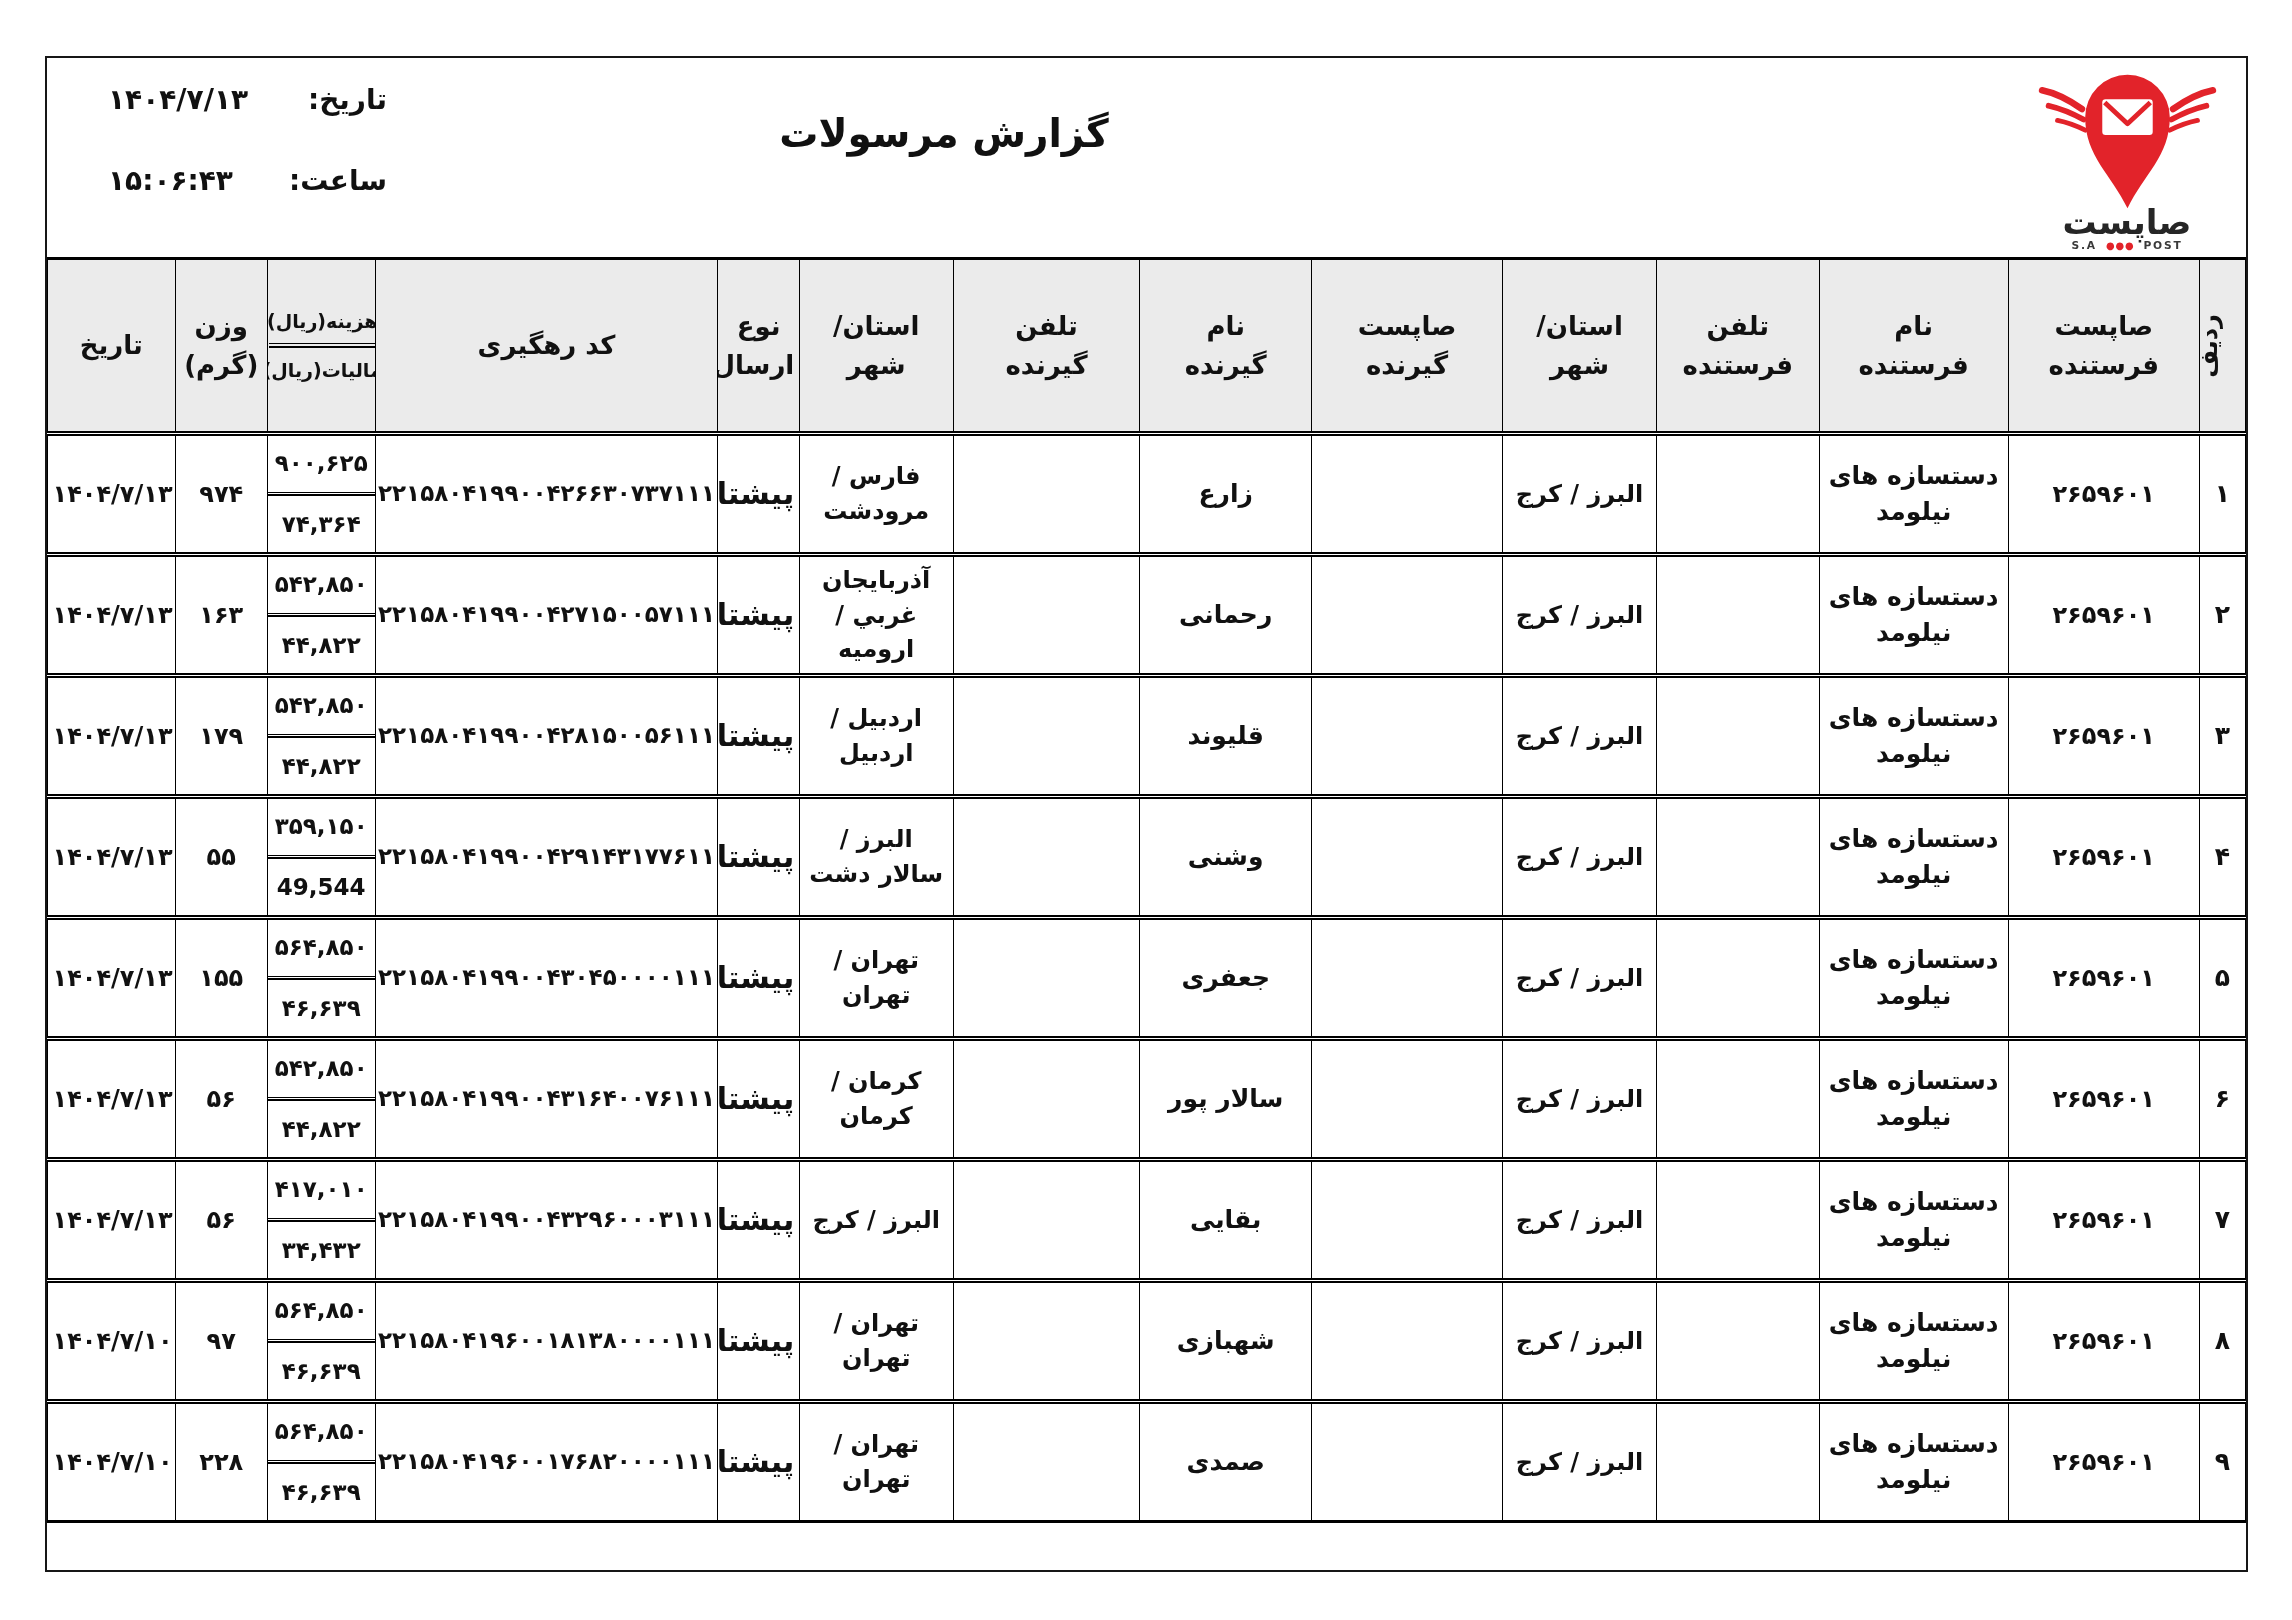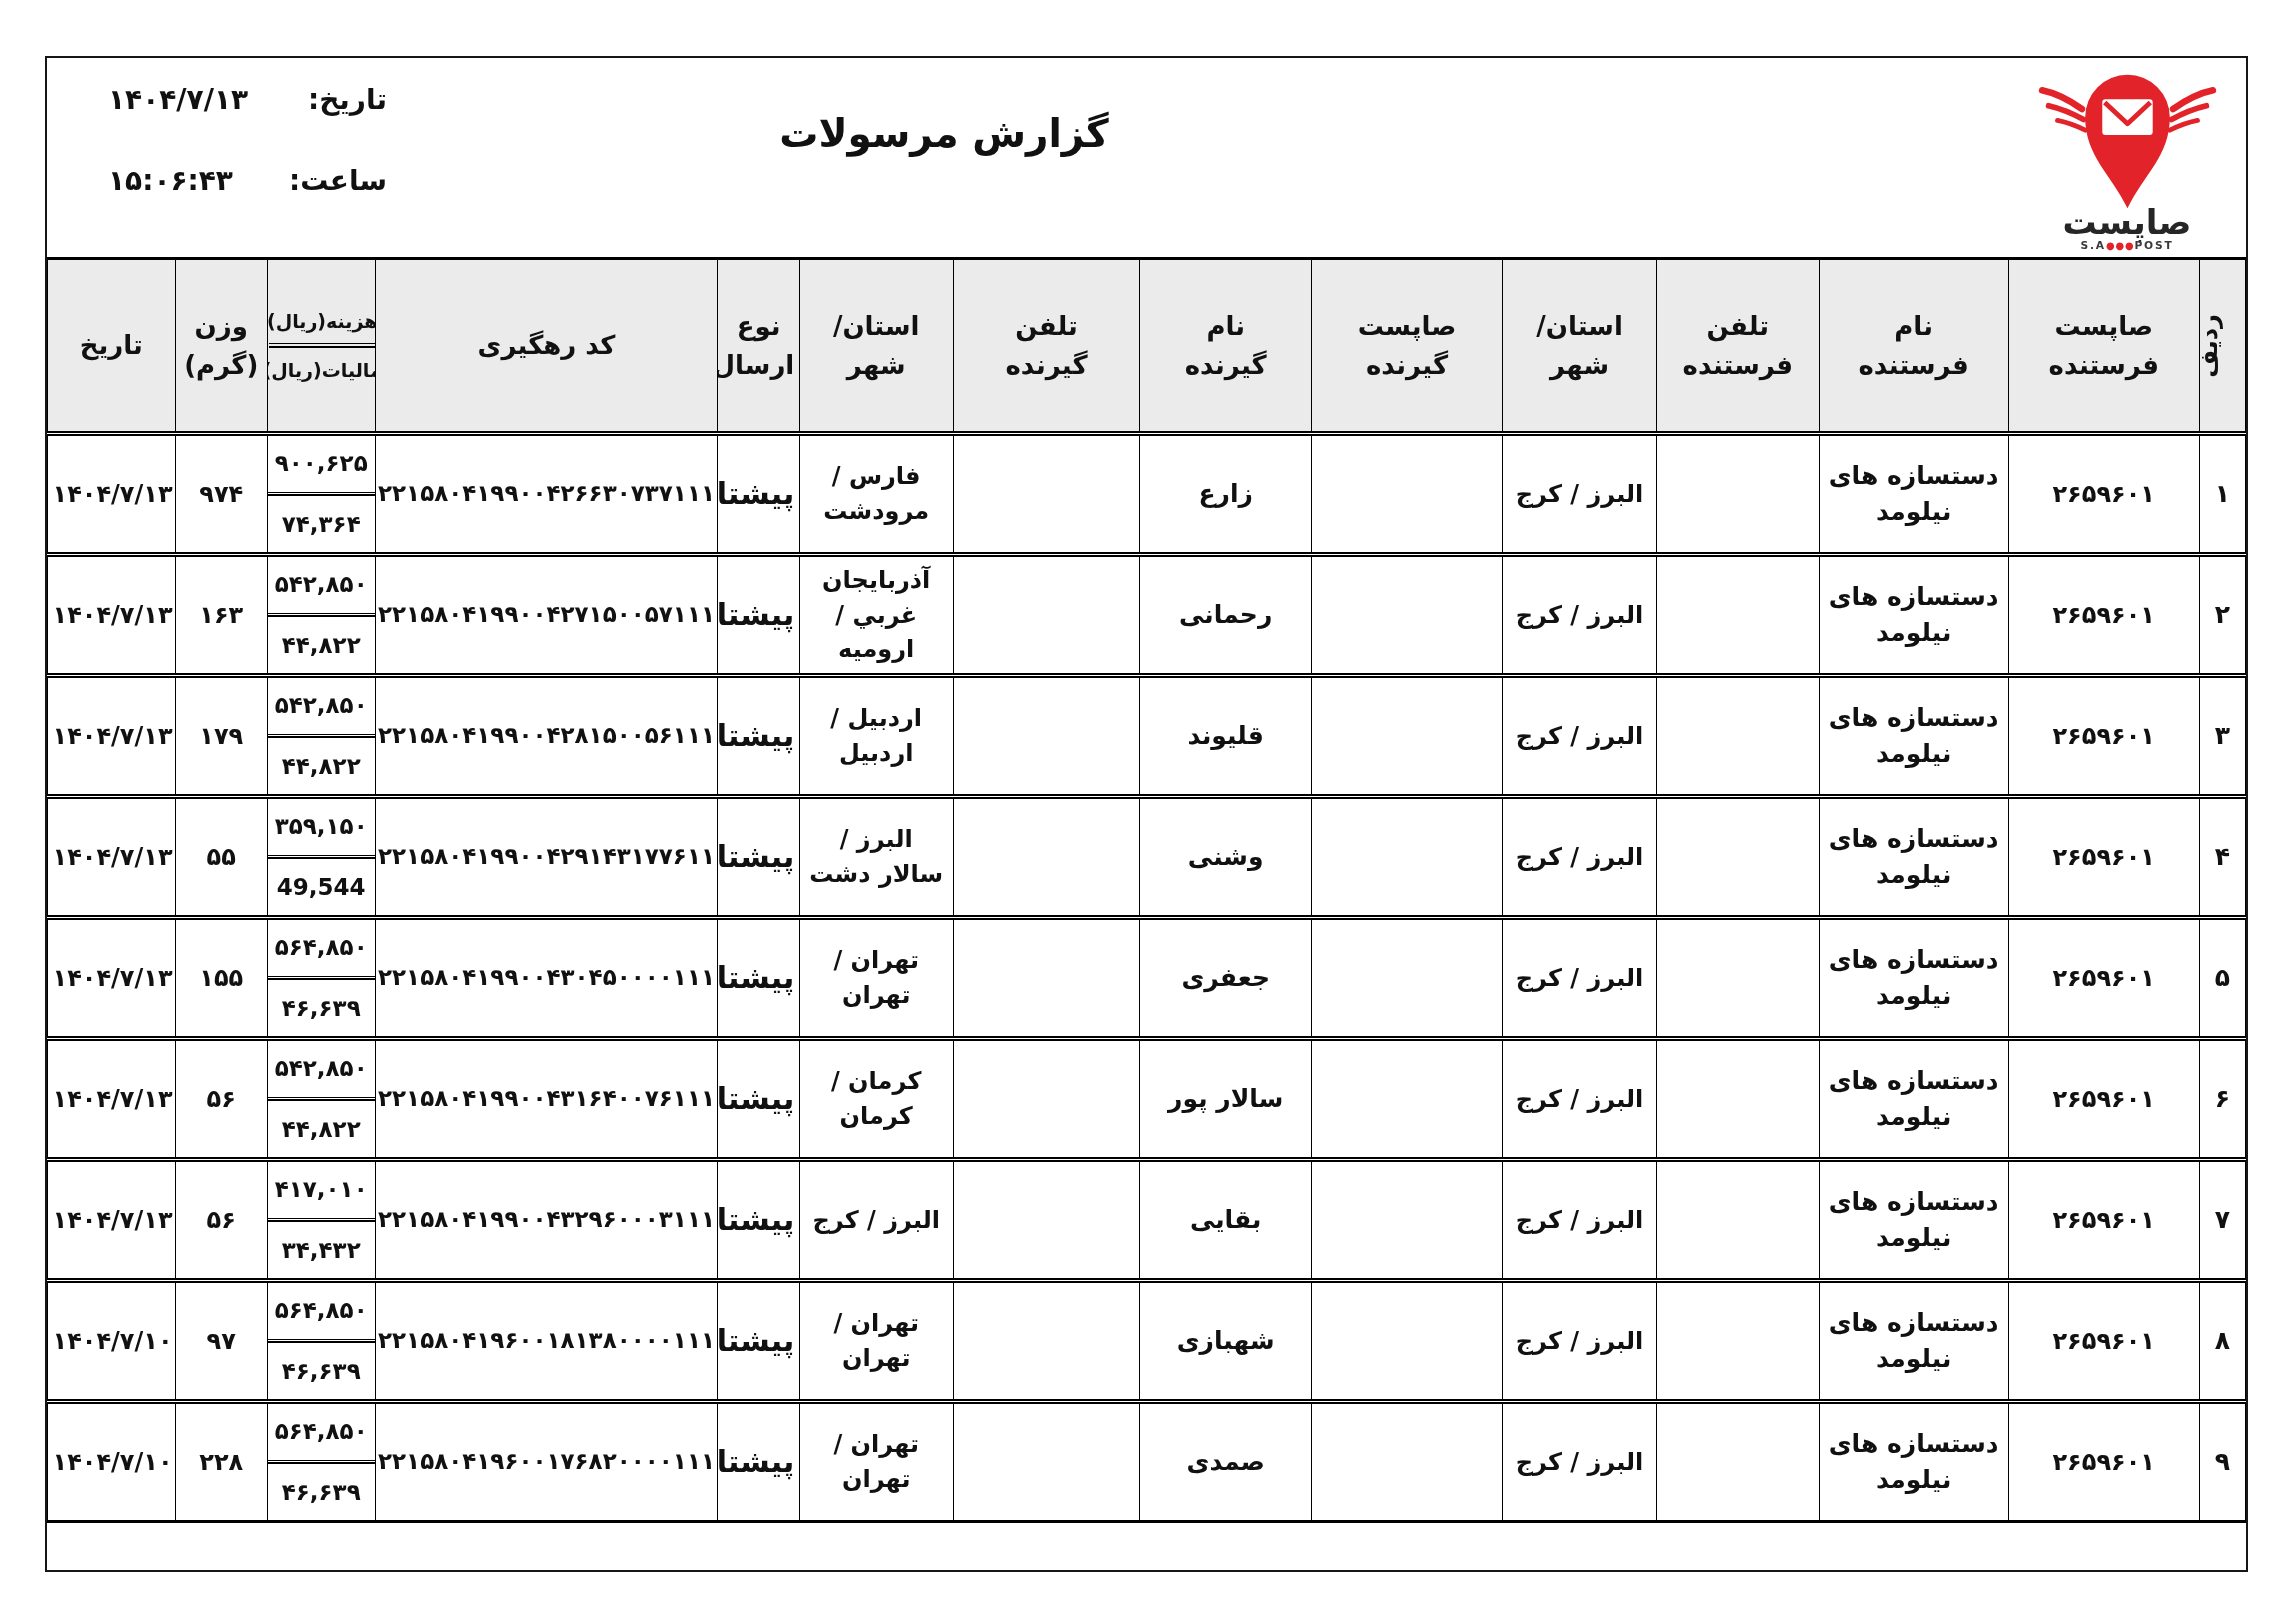--- a/index.html
+++ b/index.html
@@ -17,21 +17,21 @@
   .meta-row{display:flex;justify-content:space-between;align-items:baseline;
     font-size:28px;font-weight:bold;margin-bottom:48px;direction:rtl;}
   .meta-label{white-space:nowrap;}
   .meta-value{white-space:nowrap;direction:ltr;}
   .title{position:absolute;left:882px;transform:translateX(-50%);top:38px;
     margin:15px;font-size:39px;font-weight:bold;white-space:nowrap;}
   .logo{position:absolute;right:25px;top:7.2px;width:188px;text-align:center;line-height:1;}
   .logo svg{display:block;margin:0 auto;}
   .logo-word{font-size:34px;font-weight:bold;color:#262626;margin-top:-5.4px;}
   .logo-sub{margin-top:1.8px;font-size:10.7px;font-weight:bold;color:#3a3a3a;
-    direction:ltr;display:flex;justify-content:center;align-items:center;gap:0;letter-spacing:1.8px;}
+    direction:ltr;display:flex;justify-content:center;align-items:center;gap:9px;letter-spacing:1.8px;}
   .logo-sub .dots{color:#e2232a;font-size:9.9px;letter-spacing:0.9px;}
   
   table.grid{width:100%;border-collapse:collapse;table-layout:fixed;direction:rtl;}
   th,td{border-left:1.8px solid #000;border-right:1.8px solid #000;
     text-align:center;vertical-align:middle;padding:0 4.5px;box-sizing:border-box;overflow:hidden;}
   thead tr{height:93px;background:#ebebeb;border-top:3.6px solid #000;}
   tbody tr{height:116px;border-top:5.4px double #000;}
   tbody{border-bottom:3.6px solid #000;}
   th{font-size:26px;font-weight:bold;line-height:1.5;white-space:pre-line;}
   td{font-size:25px;font-weight:bold;line-height:1.45;}

